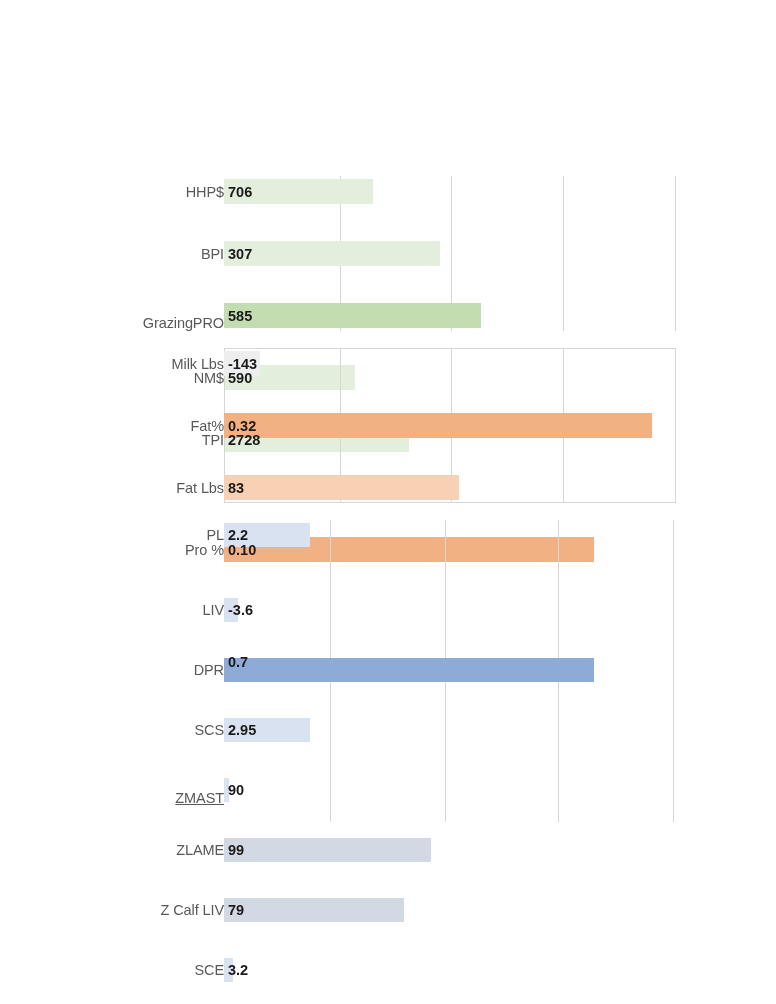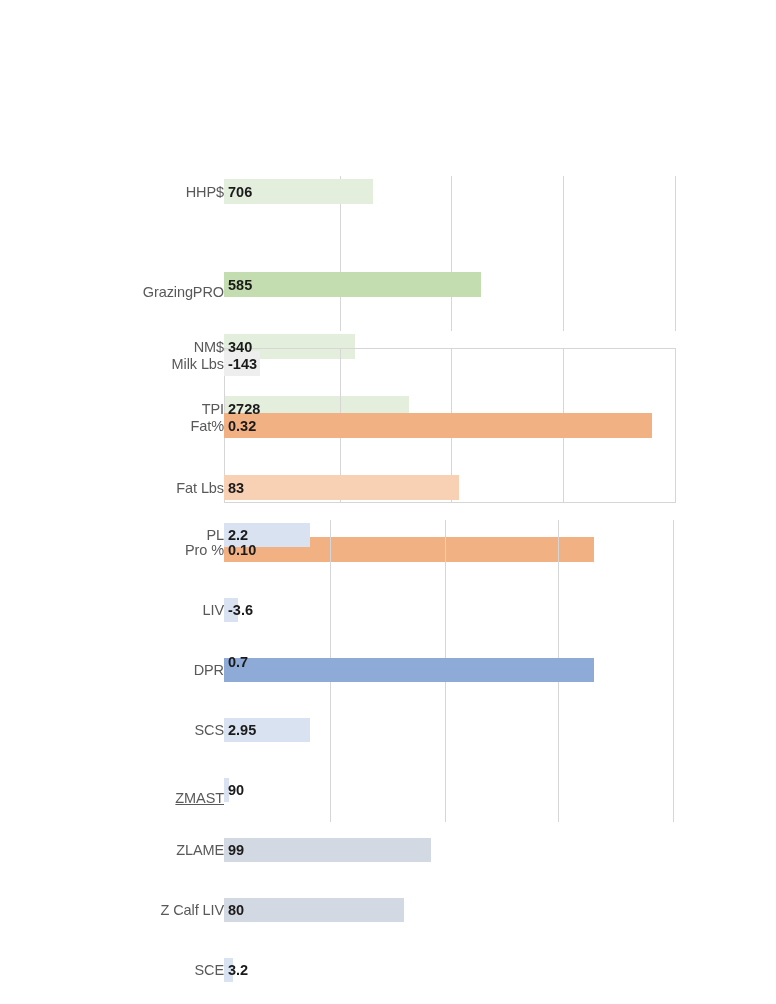--- a/index.html
+++ b/index.html
@@ -111,35 +111,42 @@
     </div>
 
     <div class="row" style="top:0px;   height:31px;">
       <div class="row-label" style="top:9px;">HHP$</div>
       <div class="track">
         <div class="bar" id="b-0-0" style="top: 3px; height: 25px; width: 148.83px; background: rgb(227, 238, 221);"></div>
       </div>
       <div class="bar-value" style="top:9px;">706</div>
     </div>
 
+    <div class="row" style="top:31px;  height:31px;">
+      <div class="row-label" style="top:9px;">BPI</div>
+      <div class="track">
+        <div class="bar" id="b-0-1" style="top: 3px; height: 25px; width: 216.48px; background: rgb(227, 238, 221);"></div>
+      </div>
+      <div class="bar-value" style="top:9px;">307</div>
+    </div>
 
     <div class="row" style="top:62px;  height:31px;">
       <div class="row-label" style="top:16px;">GrazingPRO</div>
       <div class="track">
         <div class="bar" id="b-0-2" style="top: 3px; height: 25px; width: 257.07px; background: rgb(195, 221, 176);"></div>
       </div>
       <div class="bar-value" style="top:9px;">585</div>
     </div>
 
     <div class="row" style="top:93px;  height:31px;">
       <div class="row-label" style="top:9px;">NM$</div>
       <div class="track">
         <div class="bar" id="b-0-3" style="top: 3px; height: 25px; width: 130.79px; background: rgb(227, 238, 221);"></div>
       </div>
-      <div class="bar-value" style="top:9px;">340</div>
+      <div class="bar-value" style="top:9px;">590</div>
     </div>
 
     <div class="row" style="top:124px; height:31px;">
       <div class="row-label" style="top:9px;">TPI</div>
       <div class="track">
         <div class="bar" id="b-0-4" style="top: 3px; height: 25px; width: 184.91px; background: rgb(227, 238, 221);"></div>
       </div>
       <div class="bar-value" style="top:9px;">2728</div>
     </div>
   </div>
@@ -243,21 +250,21 @@
         <div class="bar" id="b-2-5" style="top: 3px; height: 24px; width: 207.46px; background: rgb(211, 217, 227);"></div>
       </div>
       <div class="bar-value" style="top:8px;">99</div>
     </div>
 
     <div class="row" style="top:180px; height:30px;">
       <div class="row-label" style="top:8px;">Z Calf LIV</div>
       <div class="track">
         <div class="bar" id="b-2-6" style="top: 3px; height: 24px; width: 180.4px; background: rgb(211, 217, 227);"></div>
       </div>
-      <div class="bar-value" style="top:8px;">80</div>
+      <div class="bar-value" style="top:8px;">79</div>
     </div>
 
     <div class="row" style="top:210px; height:30px;">
       <div class="row-label" style="top:8px;">SCE</div>
       <div class="track">
         <div class="bar" id="b-2-7" style="top: 3px; height: 24px; width: 9.02px; background: rgb(217, 226, 241);"></div>
       </div>
       <div class="bar-value" style="top:8px;">3.2</div>
     </div>
 

